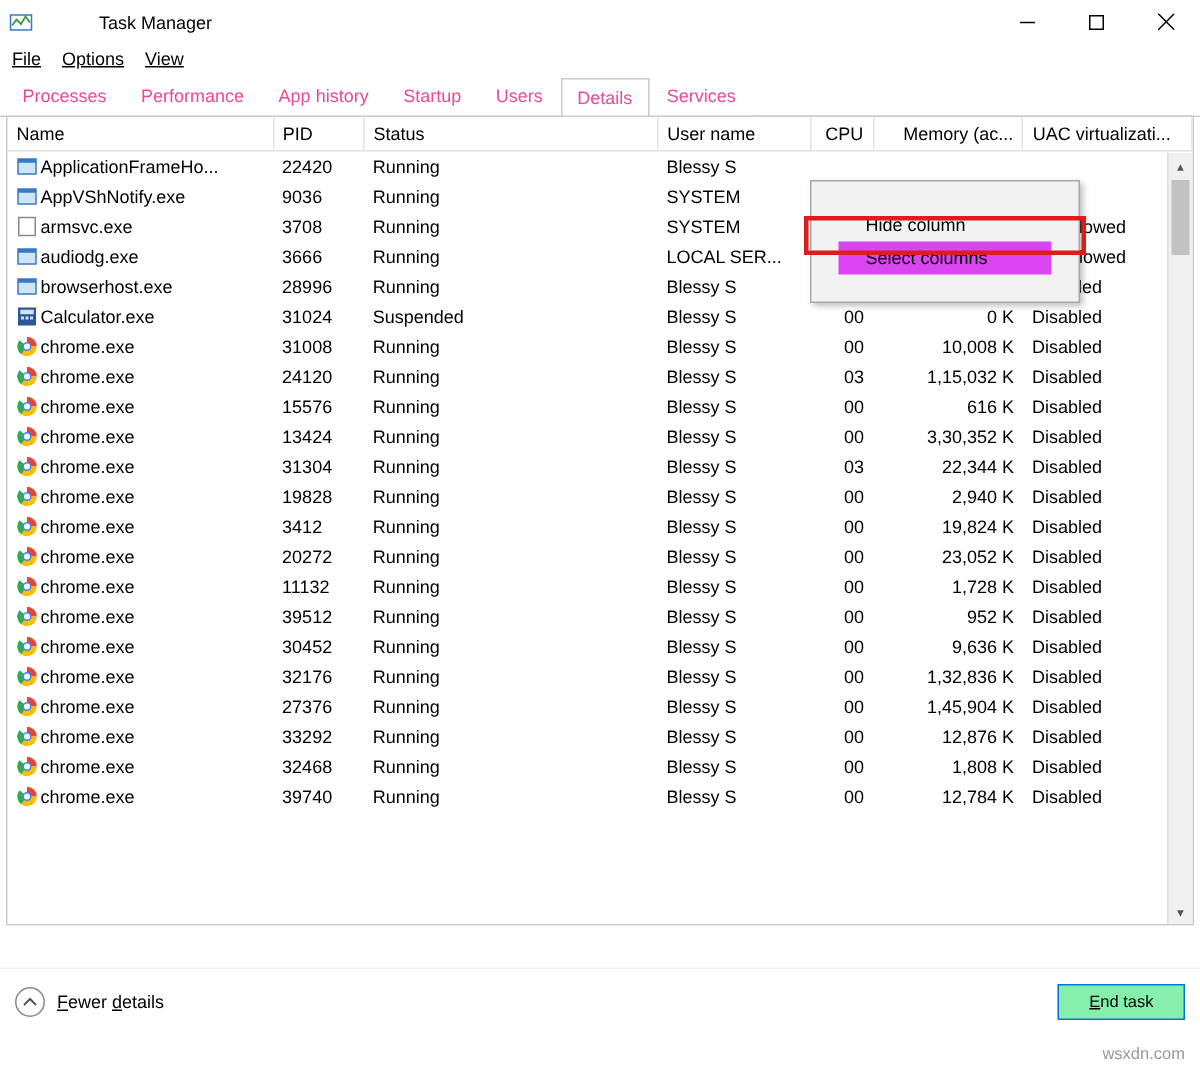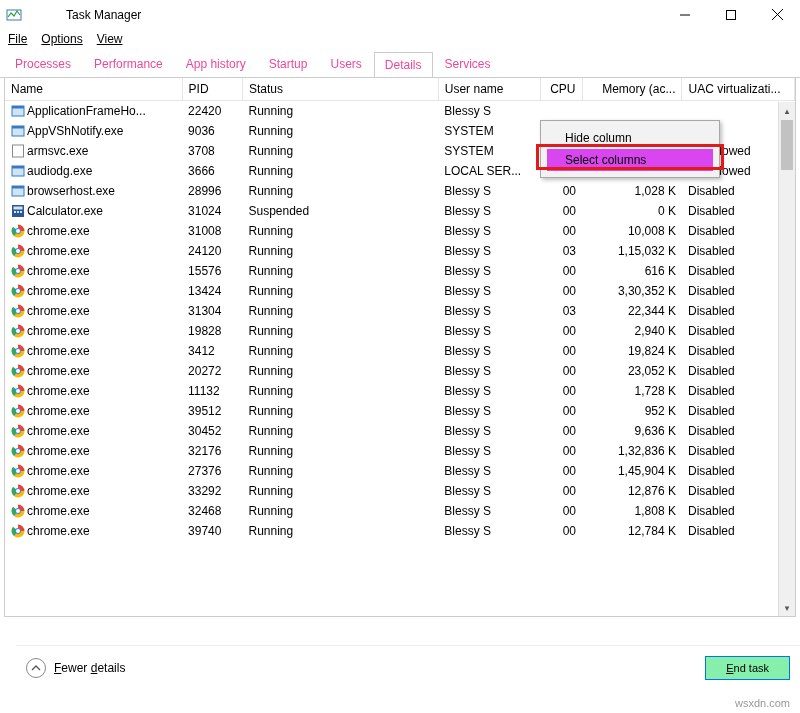--- a/index.html
+++ b/index.html
@@ -131,21 +131,21 @@
     background: #c2c2c2;
   }
   .context-menu {
     position: absolute;
     top: 120px;
     left: 540px;
     width: 180px;
     background: #f2f2f2;
     border: 1px solid #a8a8a8;
     box-shadow: 2px 2px 4px rgba(0,0,0,0.25);
-    padding: 6px;
+    padding: 18px;
     z-index: 10;
   }
   .ctx-item {
     padding: 4px 18px;
     font-size: 12px;
   }
   .ctx-item.highlight {
     background: #d946ef;
   }
   .red-box {
@@ -160,21 +160,20 @@
   }
   .footer {
     position: absolute;
     left: 0; right: 0; bottom: 24px;
     height: 44px;
     display: flex;
     align-items: center;
     padding: 0 10px;
     background: #fff;
     border-top: 1px solid #eee;
-    margin-left: 16px;
   }
   .fewer {
     display: flex; align-items: center; gap: 8px;
     font-size: 12px;
   }
   .circle-up {
     width: 20px; height: 20px;
     border: 1px solid #888;
     border-radius: 50%;
     display: flex; align-items: center; justify-content: center;

